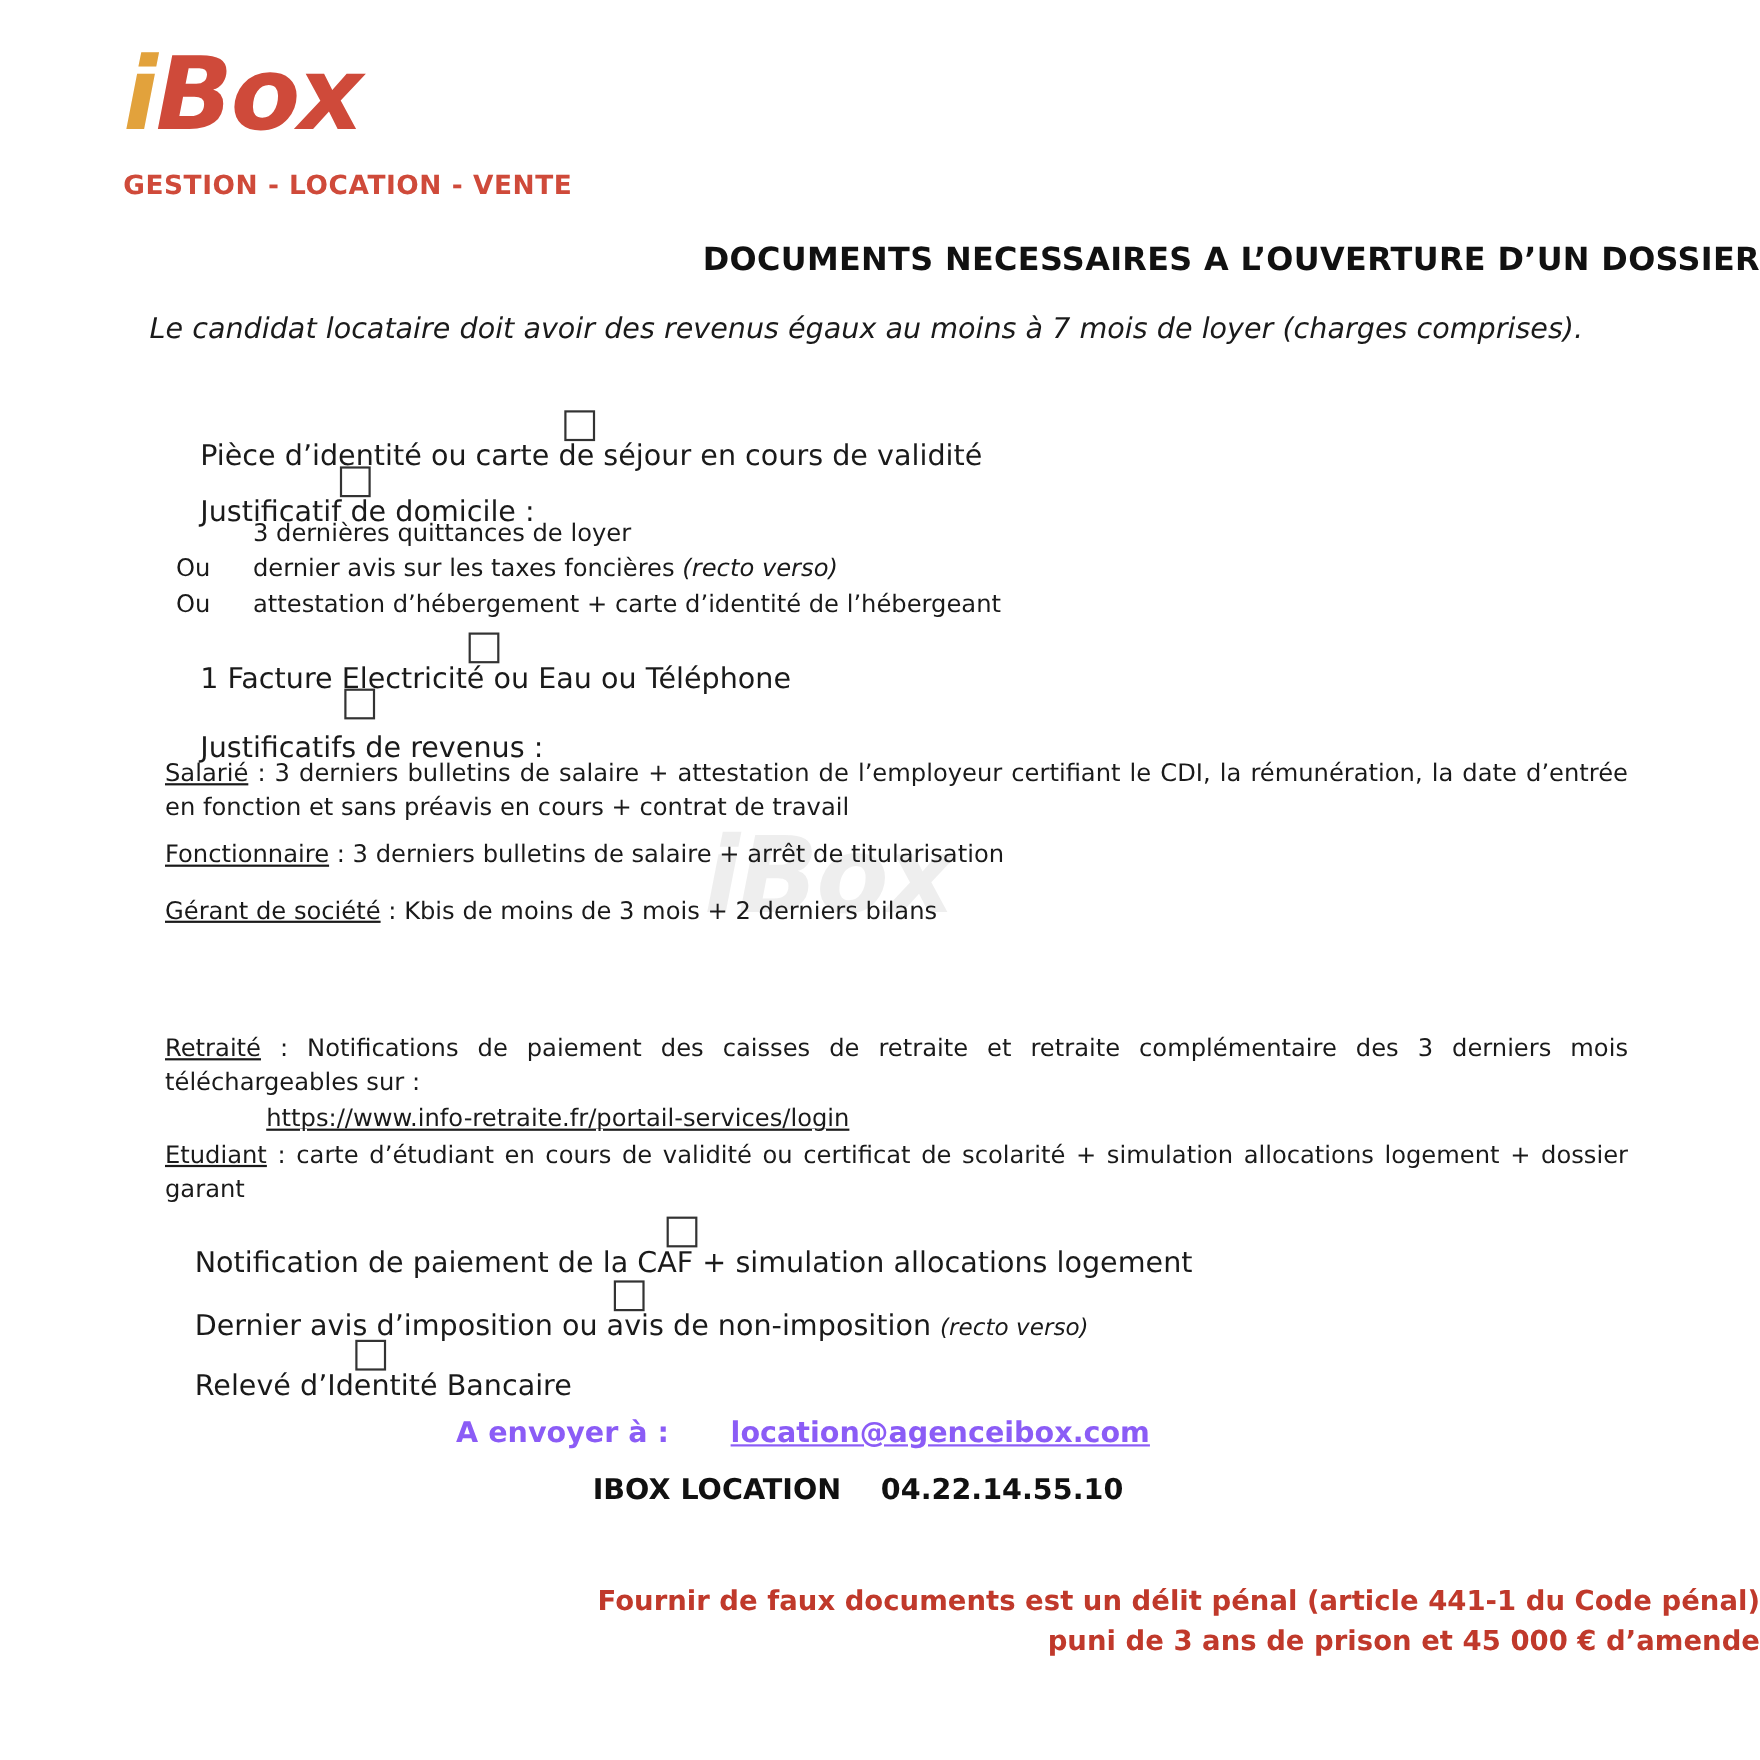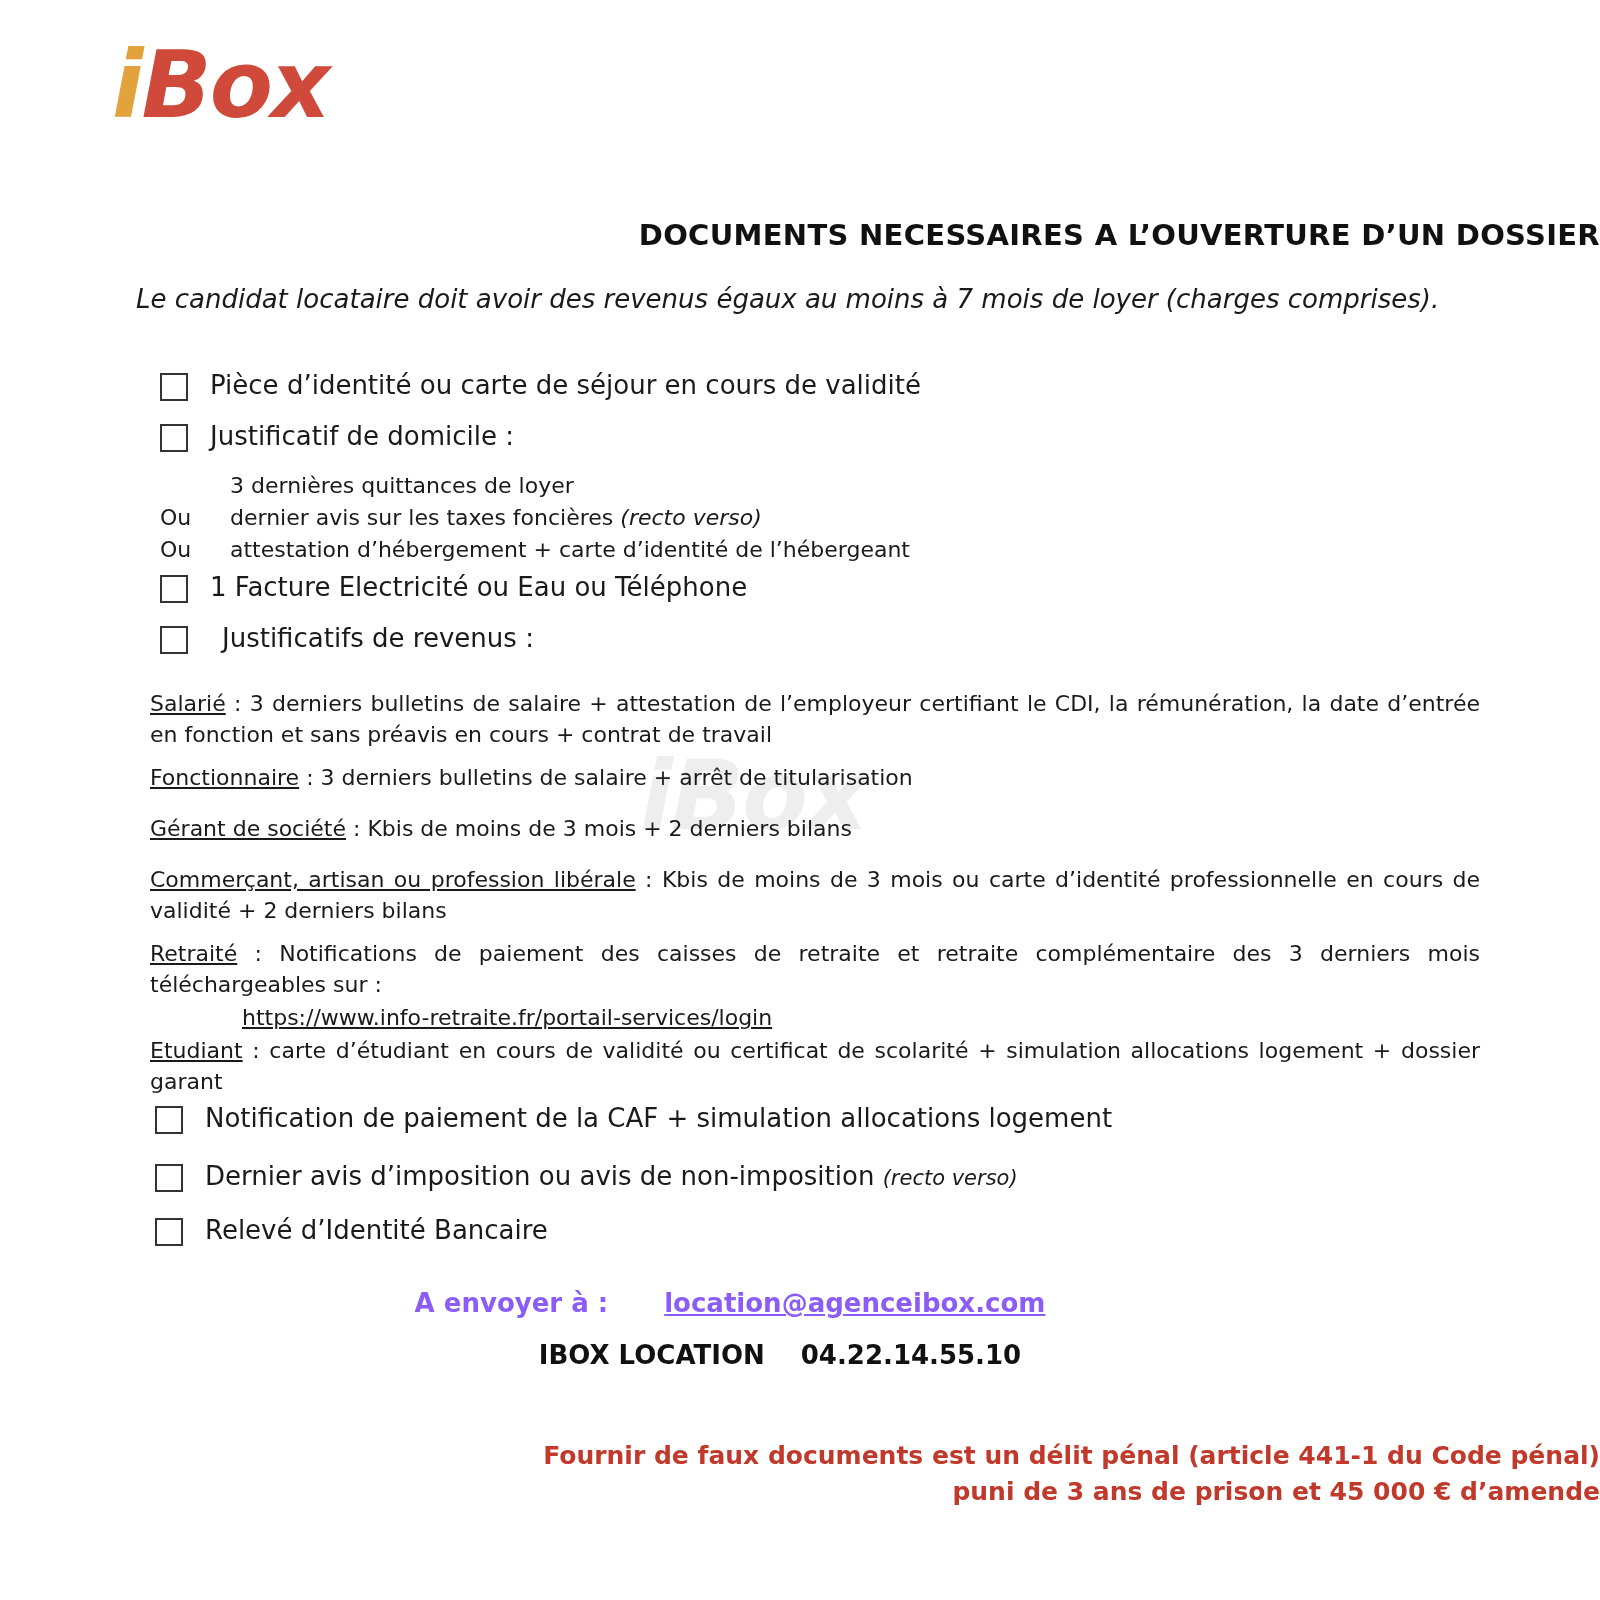--- a/index.html
+++ b/index.html
@@ -80,20 +80,21 @@
     font-style: italic;
     line-height: 1.3;
     color: #1a1a1a;
   }
 
   
   .cb-row {
     position: absolute;
     display: flex;
     align-items: center;
+    flex-direction: column;
   }
   .cb {
     width: 28px;
     height: 28px;
     border: 2px solid #333;
     box-sizing: border-box;
     flex: 0 0 auto;
     margin-top: 3px;
     background: #fff;
   }
@@ -213,20 +214,21 @@
 </style>
 </head>
 <body>
 
 <div class="page">
 
   <div class="watermark">iBox</div>
 
   <div class="logo-block">
     <div class="logo-word"><span class="logo-i">i</span><span class="logo-rest">Box</span></div>
+    <div class="logo-sub">GESTION - LOCATION - VENTE</div>
   </div>
 
   <div class="doc-title">DOCUMENTS NECESSAIRES A L’OUVERTURE D’UN DOSSIER</div>
 
   <div class="intro">Le candidat locataire doit avoir des revenus égaux au moins à 7 mois de loyer (charges comprises).</div>
 
   <div class="cb-row" style="left:160px; top:370px;">
     <span class="cb"></span>
     <span class="cb-label">Pièce d’identité ou carte de séjour en cours de validité</span>
   </div>
@@ -265,23 +267,20 @@
   </div>
 
   <div class="para" style="top:762px;">
     <u>Fonctionnaire</u><span> : 3 derniers bulletins de salaire + arrêt de titularisation</span>
   </div>
 
   <div class="para" style="top:813px;">
     <u>Gérant de société</u><span> : Kbis de moins de 3 mois + 2 derniers bilans</span>
   </div>
 
-  <div class="para" style="top:864px;">
-    <u>Commerçant, artisan ou profession libérale</u><span> : Kbis de moins de 3 mois ou carte d’identité professionnelle en cours de validité + 2 derniers bilans</span>
-  </div>
 
   <div class="para" style="top:938px;">
     <u>Retraité</u><span> : Notifications de paiement des caisses de retraite et retraite complémentaire des 3 derniers mois téléchargeables sur :</span>
     <span class="url-line"><a class="link" href="#">https://www.info-retraite.fr/portail-services/login</a></span>
   </div>
 
   <div class="para" style="top:1035px;">
     <u>Etudiant</u><span> : carte d’étudiant en cours de validité ou certificat de scolarité + simulation allocations logement + dossier garant</span>
   </div>
 

